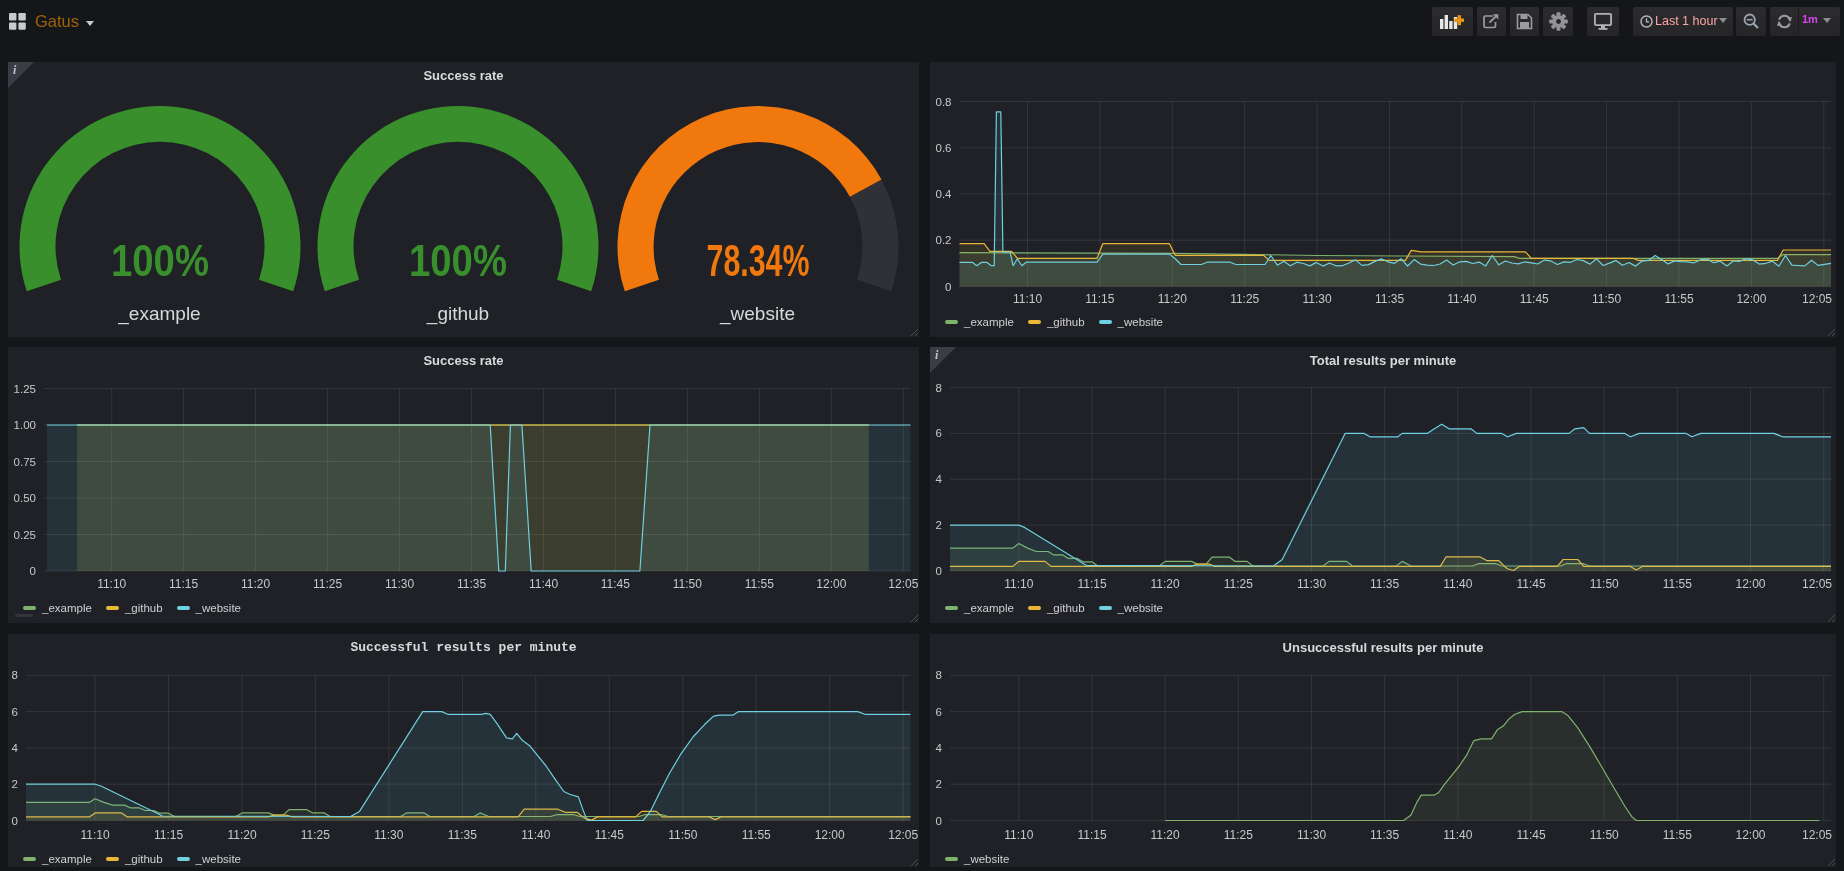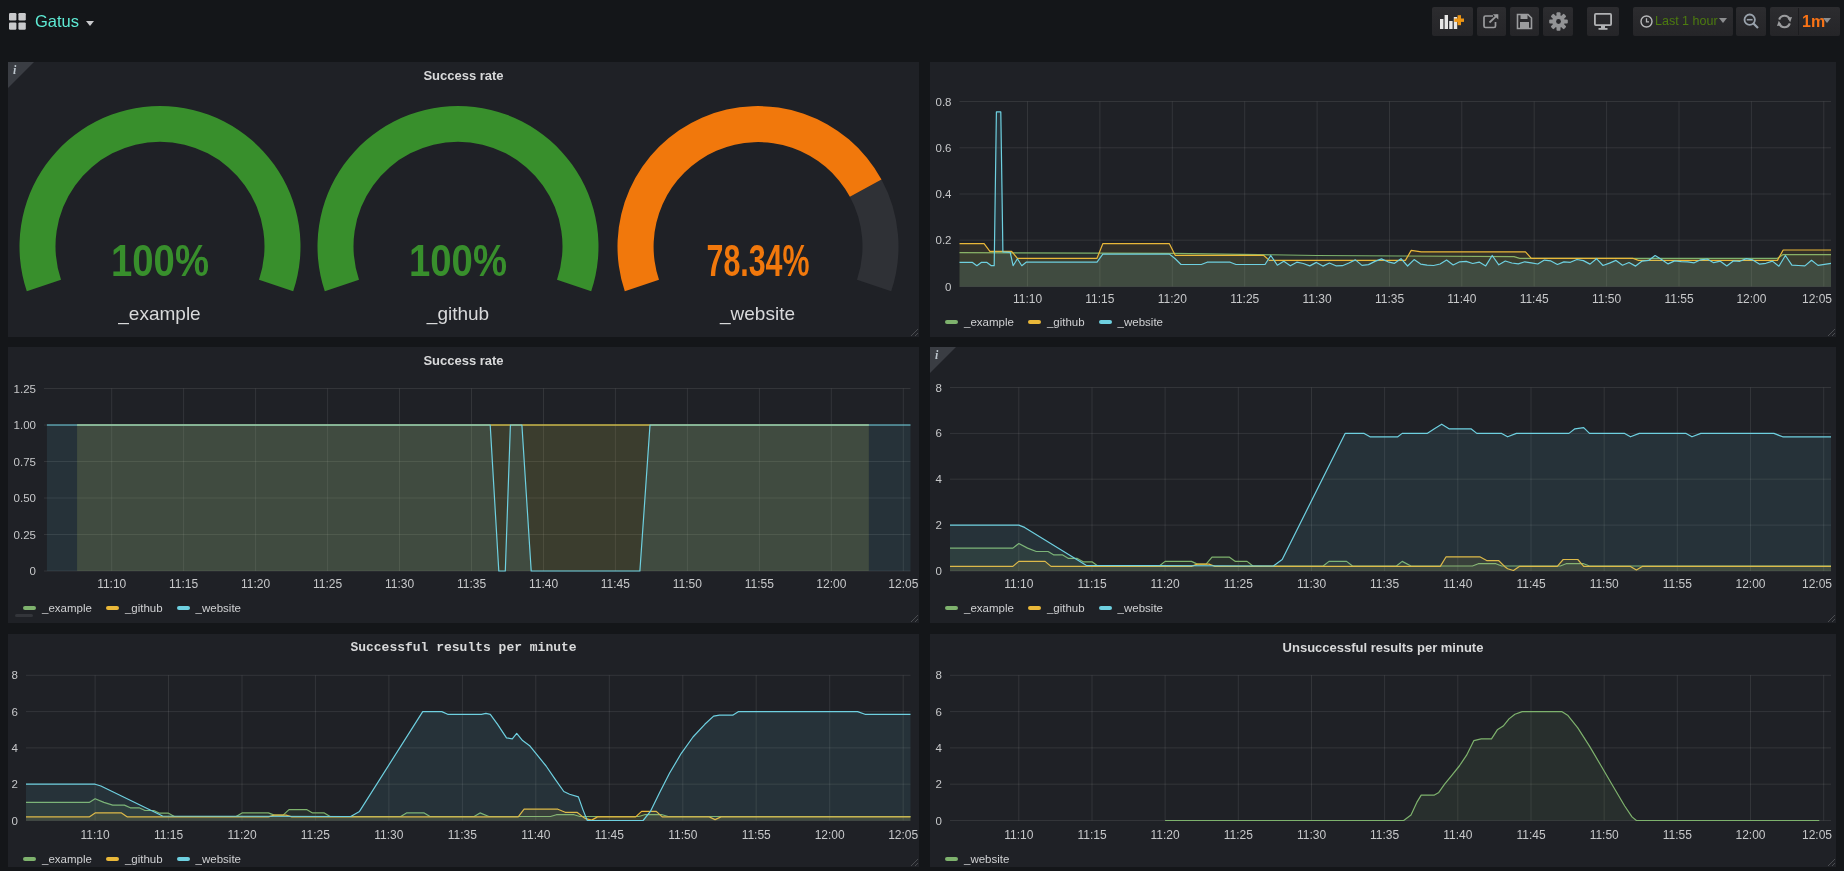--- a/index.html
+++ b/index.html
@@ -10,21 +10,21 @@
 .icorner { position:absolute; left:0; top:0; width:0; height:0; border-top:26px solid #3a3d43; border-right:26px solid transparent; }
 .iicon { position:absolute; left:5px; top:1px; font-family:"Liberation Serif",serif; font-style:italic; font-weight:bold; font-size:12px; color:#bcc5cc; }
 </style></head><body>
 
 <svg style="position:absolute;left:9px;top:13px" width="17" height="17" viewBox="0 0 17 17">
 <rect x="0" y="0" width="7.4" height="7.4" rx="1.2" fill="#c9cacc"></rect>
     <rect x="9.4" y="0" width="7.4" height="7.4" rx="1.2" fill="#c9cacc"></rect>
 <rect x="0" y="9.4" width="7.4" height="7.4" rx="1.2" fill="#c9cacc"></rect>
     <rect x="9.4" y="9.4" width="7.4" height="7.4" rx="1.2" fill="#c9cacc"></rect>
   </svg>
-<div style="position:absolute;left:35px;top:12px;font-size:16.5px;color:#5eead4;">Gatus</div>
+<div style="position:absolute;left:35px;top:12px;font-size:16.5px;color:#a16207;">Gatus</div>
 <span class="caret" style="position:absolute;left:86px;top:21px;border-top-color:#c9cacc;"></span>
 <div class="navbtn" style="left:1432px;width:41px;"></div>
 <div class="navbtn" style="left:1477px;width:29px;"></div>
 <div class="navbtn" style="left:1510px;width:29px;"></div>
 <div class="navbtn" style="left:1543px;width:30px;"></div>
 <div class="navbtn" style="left:1587px;width:32px;"></div>
 <div class="navbtn" style="left:1633px;width:100px;"></div>
 <div class="navbtn" style="left:1736px;width:30px;"></div>
 <div class="navbtn" style="left:1770px;width:70px;"></div>
 <div style="position:absolute;left:1798px;top:8px;width:1px;height:27px;background:#1c1c1f;"></div>
@@ -64,36 +64,36 @@
   </svg>
 <svg style="position:absolute;left:1594px;top:13px" width="18" height="17" viewBox="0 0 18 17">
 <rect x="0.9" y="0.9" width="16.2" height="11.2" rx="1" fill="none" stroke="#b2b3b5" stroke-width="1.8"></rect>
 <rect x="7" y="13" width="4" height="2" fill="#b2b3b5"></rect>
     <rect x="4.5" y="15" width="9" height="1.8" fill="#b2b3b5"></rect>
   </svg>
 <svg style="position:absolute;left:1640px;top:15px" width="13" height="13" viewBox="0 0 13 13">
 <circle cx="6.5" cy="6.5" r="5.5" fill="none" stroke="#b7b8ba" stroke-width="1.4"></circle>
 <path d="M6.5,3.2 V6.8 H9" fill="none" stroke="#b7b8ba" stroke-width="1.3"></path>
   </svg>
-<div style="position:absolute;left:1655px;top:14px;font-size:12.5px;color:#4d7c0f;">Last 1 hour</div>
+<div style="position:absolute;left:1655px;top:14px;font-size:12.5px;color:#fca5a5;">Last 1 hour</div>
 <span class="caret" style="position:absolute;left:1719px;top:18px;"></span>
 <svg style="position:absolute;left:1743px;top:13px" width="17" height="17" viewBox="0 0 17 17">
 <circle cx="6.7" cy="6.7" r="5.2" fill="none" stroke="#9aa3ad" stroke-width="1.8"></circle>
 <line x1="3.8" y1="6.7" x2="9.6" y2="6.7" stroke="#9aa3ad" stroke-width="1.6"></line>
 <line x1="10.5" y1="10.5" x2="15" y2="15" stroke="#9aa3ad" stroke-width="2.2"></line>
   </svg>
 <svg style="position:absolute;left:1776px;top:13px" width="17" height="17" viewBox="0 0 17 17">
 <g stroke="#9b9c9e" stroke-width="2.1" fill="none">
 <path d="M3.2,6.6 A5.6,5.6 0 0 1 13.8,6.6"></path>
 <path d="M13.8,10.4 A5.6,5.6 0 0 1 3.2,10.4"></path>
 </g>
 <path d="M11.4,4.8 L16.0,4.0 L14.2,9.2 Z" fill="#9b9c9e"></path>
 <path d="M5.6,12.2 L1.0,13.0 L2.8,7.8 Z" fill="#9b9c9e"></path>
 </svg>
-<div style="position:absolute;left:1802px;top:13px;font-size:16px;font-weight:bold;color:#f97316;">1m</div>
+<div style="position:absolute;left:1802px;top:13px;font-size:11px;font-weight:bold;color:#d946ef;">1m</div>
 <span class="caret" style="position:absolute;left:1823px;top:18px;"></span>
 <div class="panel" style="left:8px;top:62px;width:911px;height:275px;">
 <div class="ptitle" style="top:6px;">Success rate</div>
 <div class="icorner"></div>
     <div class="iicon">i</div>
 <svg style="position:absolute;right:1px;bottom:1px" width="8" height="8" viewBox="0 0 8 8">
 <line x1="8" y1="1" x2="1" y2="8" stroke="#4a4c50" stroke-width="1"></line>
       <line x1="8" y1="5" x2="5" y2="8" stroke="#4a4c50" stroke-width="1"></line>
     </svg>
 </div>
@@ -104,20 +104,21 @@
     </svg>
 </div>
 <div class="panel" style="left:8px;top:347px;width:911px;height:276px;">
 <div class="ptitle" style="top:6px;">Success rate</div>
 <svg style="position:absolute;right:1px;bottom:1px" width="8" height="8" viewBox="0 0 8 8">
 <line x1="8" y1="1" x2="1" y2="8" stroke="#4a4c50" stroke-width="1"></line>
       <line x1="8" y1="5" x2="5" y2="8" stroke="#4a4c50" stroke-width="1"></line>
     </svg>
 </div>
 <div class="panel" style="left:930px;top:347px;width:906px;height:276px;">
+<div class="ptitle" style="top:6px;">Total results per minute</div>
 <div class="icorner"></div>
     <div class="iicon">i</div>
 <svg style="position:absolute;right:1px;bottom:1px" width="8" height="8" viewBox="0 0 8 8">
 <line x1="8" y1="1" x2="1" y2="8" stroke="#4a4c50" stroke-width="1"></line>
       <line x1="8" y1="5" x2="5" y2="8" stroke="#4a4c50" stroke-width="1"></line>
     </svg>
 </div>
 <div class="panel" style="left:8px;top:634px;width:911px;height:233px;">
 <div class="ptitle" style="top:6px;font-family:Liberation Mono, monospace;">Successful results per minute</div>
 <svg style="position:absolute;right:1px;bottom:1px" width="8" height="8" viewBox="0 0 8 8">

